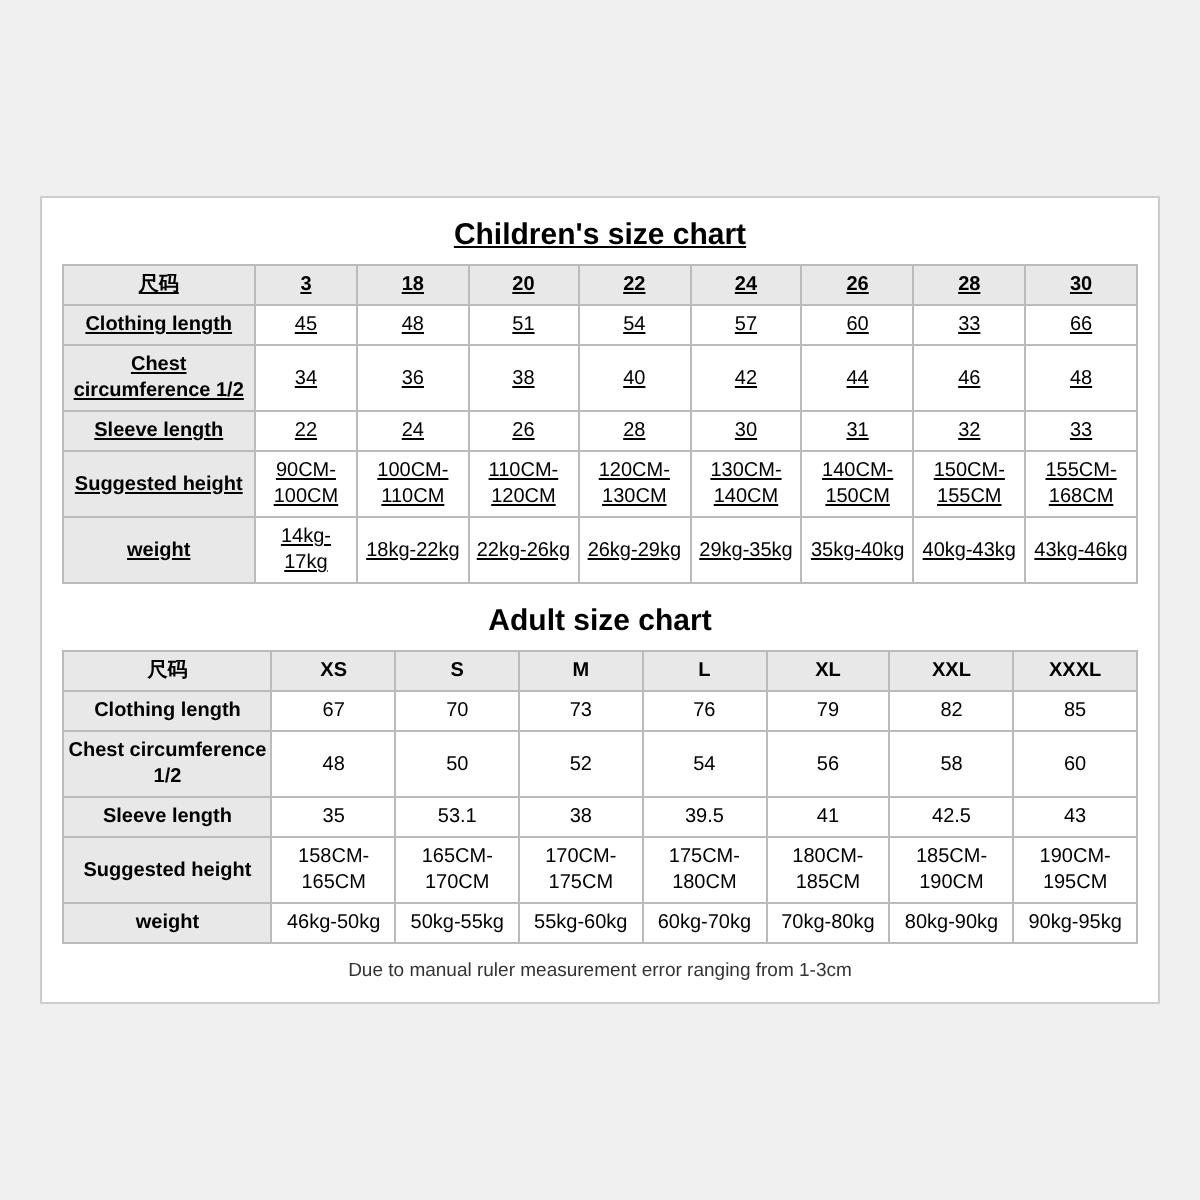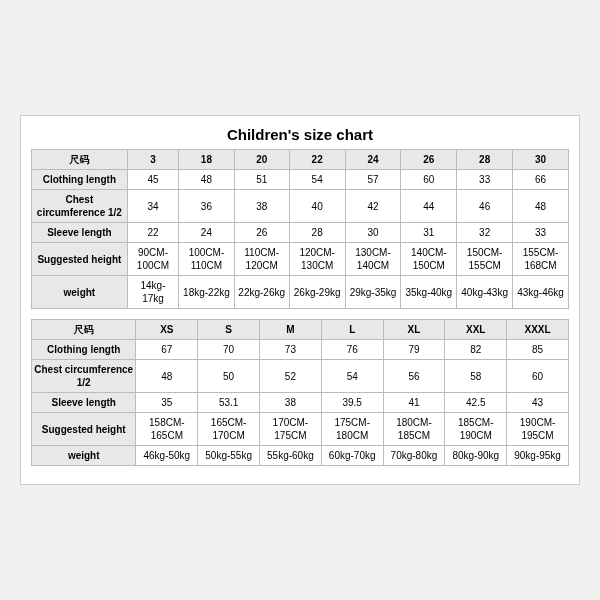--- a/index.html
+++ b/index.html
@@ -48,20 +48,21 @@
       text-align: center;
     }
     .footnote {
       text-align: center;
       font-size: 9.5px;
       color: #333;
       margin-top: 4px;
     }
     .section-gap {
       margin-bottom: 10px;
+      text-decoration: underline;
     }
   </style>
 </head>
 <body>
 
 <div class="container">
 
   <div class="section-gap">
     <div class="chart-title">Children's size chart</div>
     <table>
@@ -132,20 +133,21 @@
             <td>29kg-35kg</td>
             <td>35kg-40kg</td>
             <td>40kg-43kg</td>
             <td>43kg-46kg</td>
           </tr>
         </tbody>
     </table>
   </div>
 
   <div>
+    <div class="chart-title">Adult size chart</div>
     <table>
       <thead>
         <tr id="adult-header-row">
             <th>尺码</th>
             <th>XS</th>
             <th>S</th>
             <th>M</th>
             <th>L</th>
             <th>XL</th>
             <th>XXL</th>
@@ -200,13 +202,14 @@
             <td>55kg-60kg</td>
             <td>60kg-70kg</td>
             <td>70kg-80kg</td>
             <td>80kg-90kg</td>
             <td>90kg-95kg</td>
           </tr>
         </tbody>
     </table>
   </div>
 
+  <div class="footnote">Due to manual ruler measurement error ranging from 1-3cm</div>
 </div>
 
 </body></html>

